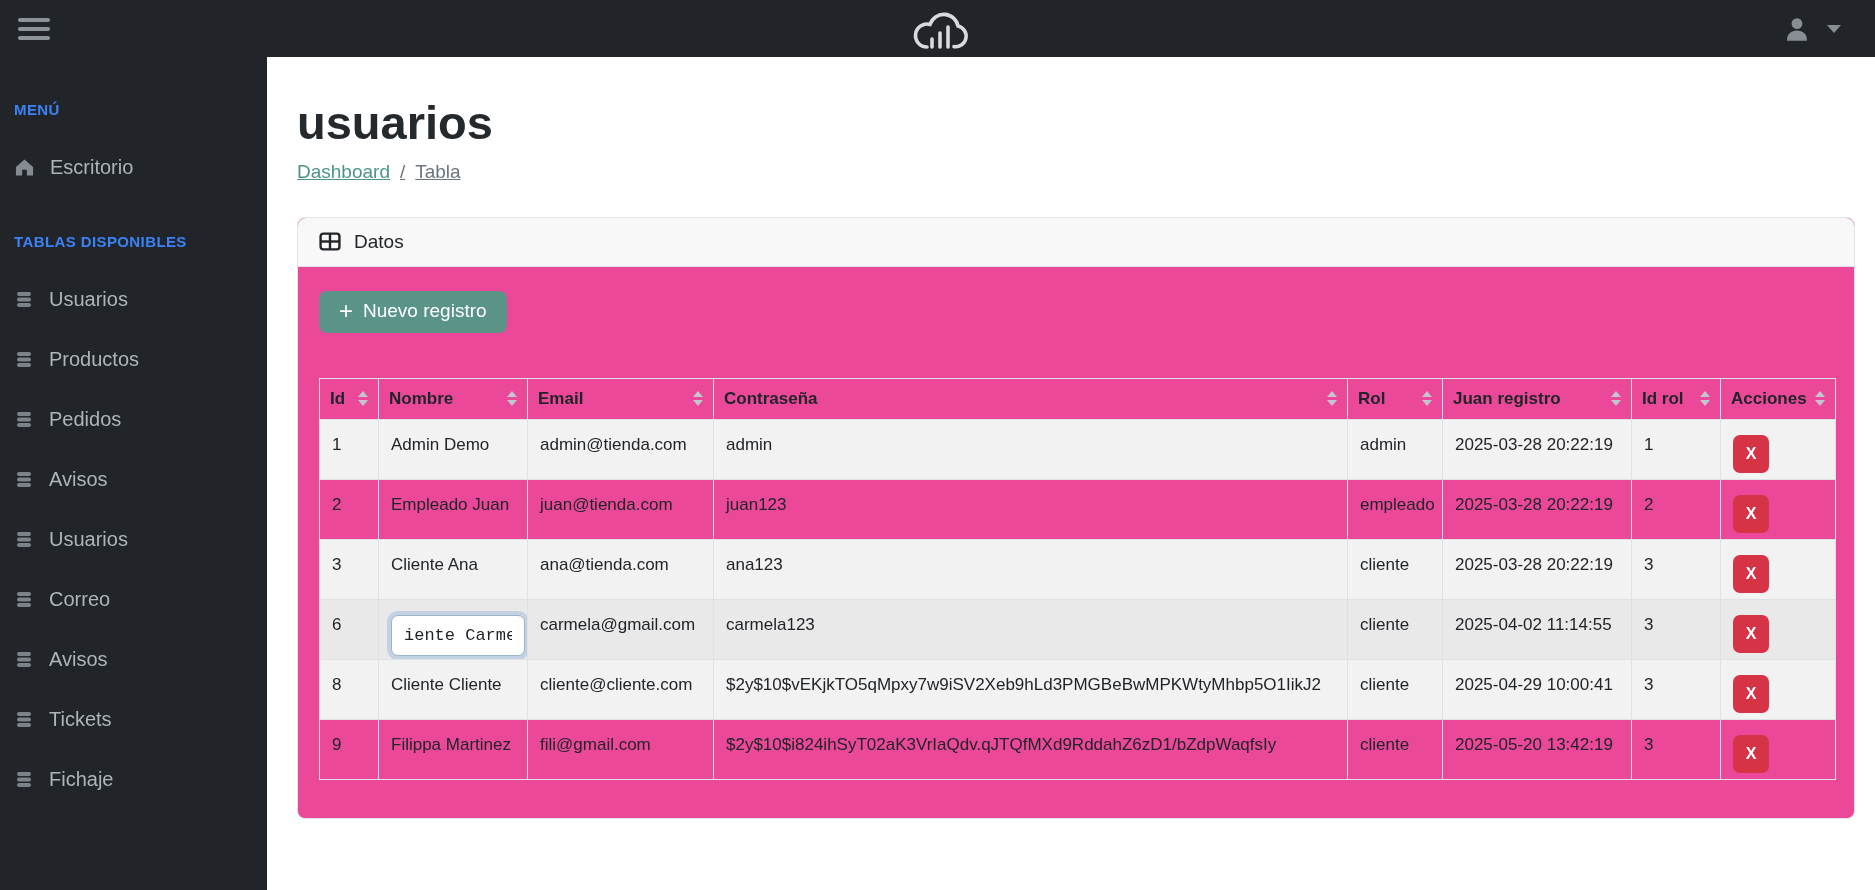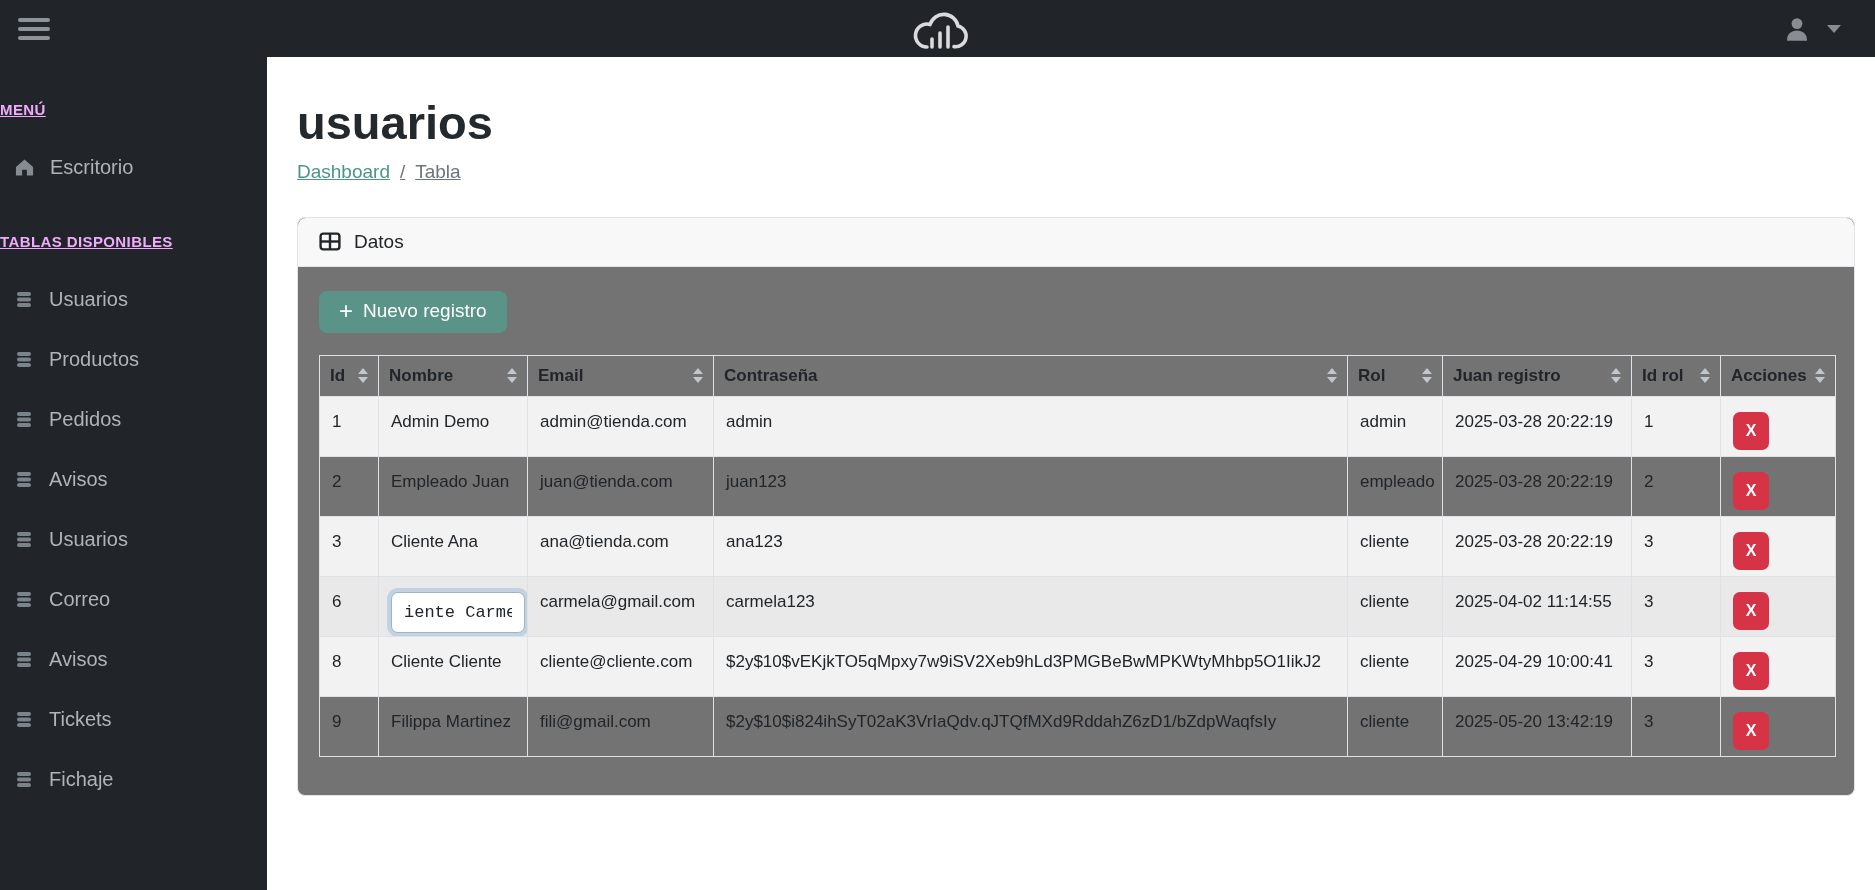--- a/index.html
+++ b/index.html
@@ -8,45 +8,45 @@
   
   .topbar { position:fixed; top:0; left:0; width:1875px; height:57px; background:#212529; display:flex; align-items:center; z-index:5; }
   .hamburger { margin-left:18px; width:32px; cursor:pointer; }
   .hamburger div { height:4px; background:#8d9499; border-radius:2px; margin:5px 0; }
   .logo { position:absolute; left:50%; top:6px; transform:translateX(-50%); }
   .user-area { margin-left:auto; margin-right:34px; display:flex; align-items:center; gap:16px; }
   .caret-down { width:0; height:0; border-left:7px solid transparent; border-right:7px solid transparent; border-top:8px solid #878d93; }
 
   
   .sidebar { position:fixed; top:0; left:0; width:267px; height:890px; background:#212529; padding-top:57px; z-index:4; }
-  .side-label { font-size:15px; font-weight:bold; color:#f0abfc; letter-spacing:.4px; height:18px;text-decoration:underline; }
+  .side-label { font-size:15px; font-weight:bold; color:#3b82f6; letter-spacing:.4px; padding-left:14px; height:18px; }
   .lbl-menu { margin-top:44px; }
   .lbl-tablas { margin-top:36px; }
   .side-item { height:60px; display:flex; align-items:center; gap:15px; padding-left:14px; color:#aeb4b9; font-size:20px; cursor:pointer;text-align:right; }
   .side-item .ic { flex:0 0 auto; display:flex; }
   .item-escritorio { margin-top:18px; }
   .side-items { margin-top:18px; }
   .logged-box { position:absolute; bottom:0; left:0; width:281px; height:113px; background:#383d43; text-align:center; padding-top:22px; z-index:6; }
   .logged-box .l1 { font-size:18px; color:#ccd1d6; }
   .logged-box .l2 { font-size:21px; color:#eef0f2; margin-top:7px; }
 
   
   .main { margin-left:267px; padding:57px 20px 0 30px; width:1608px; }
   h1.page-title { font-size:47px; font-weight:600; color:#24292e; margin-top:40px; line-height:1.1; }
   .breadcrumb { margin-top:12px; font-size:19px; color:#6c757d; display:flex; gap:10px; align-items:center;text-decoration:underline; }
   .breadcrumb a { color:#4d9489; text-decoration:underline; cursor:pointer; }
 
-  .card { margin-top:34px; border:1px solid #e1e5e9; border-radius:8px; background:#737373; }
+  .card { margin-top:34px; border:1px solid #e1e5e9; border-radius:8px; background:#ec4899; }
   .card-header { background:#f8f8f8; border-bottom:1px solid #e1e5e9; border-radius:8px 8px 0 0; padding:13px 21px; display:flex; align-items:center; gap:13px; font-size:19px; color:#212529; }
   .card-body { padding:24px 21px 38px; }
 
   .btn-new { background:#5a9489; color:#fff; border:none; border-radius:8px; padding:9px 20px 11px; font-size:19px; font-family:inherit; display:inline-flex; align-items:center; gap:10px; cursor:pointer; }
   .btn-new .plus { font-size:24px; line-height:18px; font-weight:400; }
 
-  table.data { margin-top:22px; width:100%; border-collapse:collapse; table-layout:fixed; font-size:17px; color:#212529;padding-left:7px; }
+  table.data { margin-top:45px; width:100%; border-collapse:collapse; table-layout:fixed; font-size:17px; color:#212529;padding-left:7px; }
   table.data th, table.data td { border:1px solid #dee2e6; text-align:left; }
   table.data th { padding:10px 10px; font-weight:bold; }
   .hdr { display:flex; align-items:center; justify-content:space-between; gap:6px; }
   .sort { display:flex; flex-direction:column; gap:3px; flex:0 0 auto; }
   .sort i { display:block; width:0; height:0; border-left:5px solid transparent; border-right:5px solid transparent; }
   .sort .up { border-bottom:6px solid #c2c7cc; }
   .sort .down { border-top:6px solid #c2c7cc; }
   table.data td { height:60px; vertical-align:top; padding:15px 12px 0; overflow:hidden; white-space:nowrap; }
   tr.stripe td { background:#f2f2f2; }
   tr.active td { background:#e9e9e9; }

